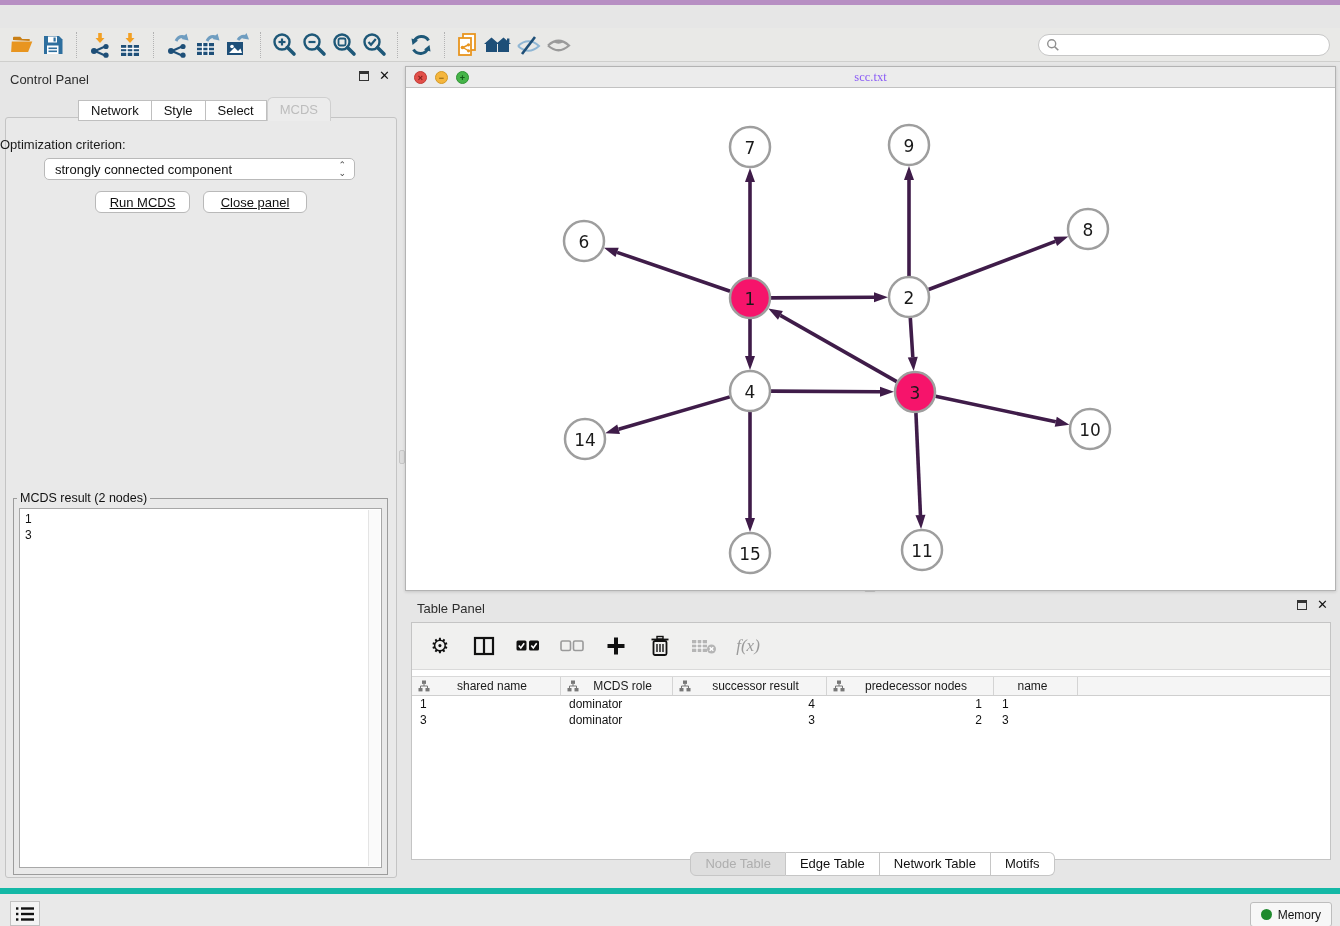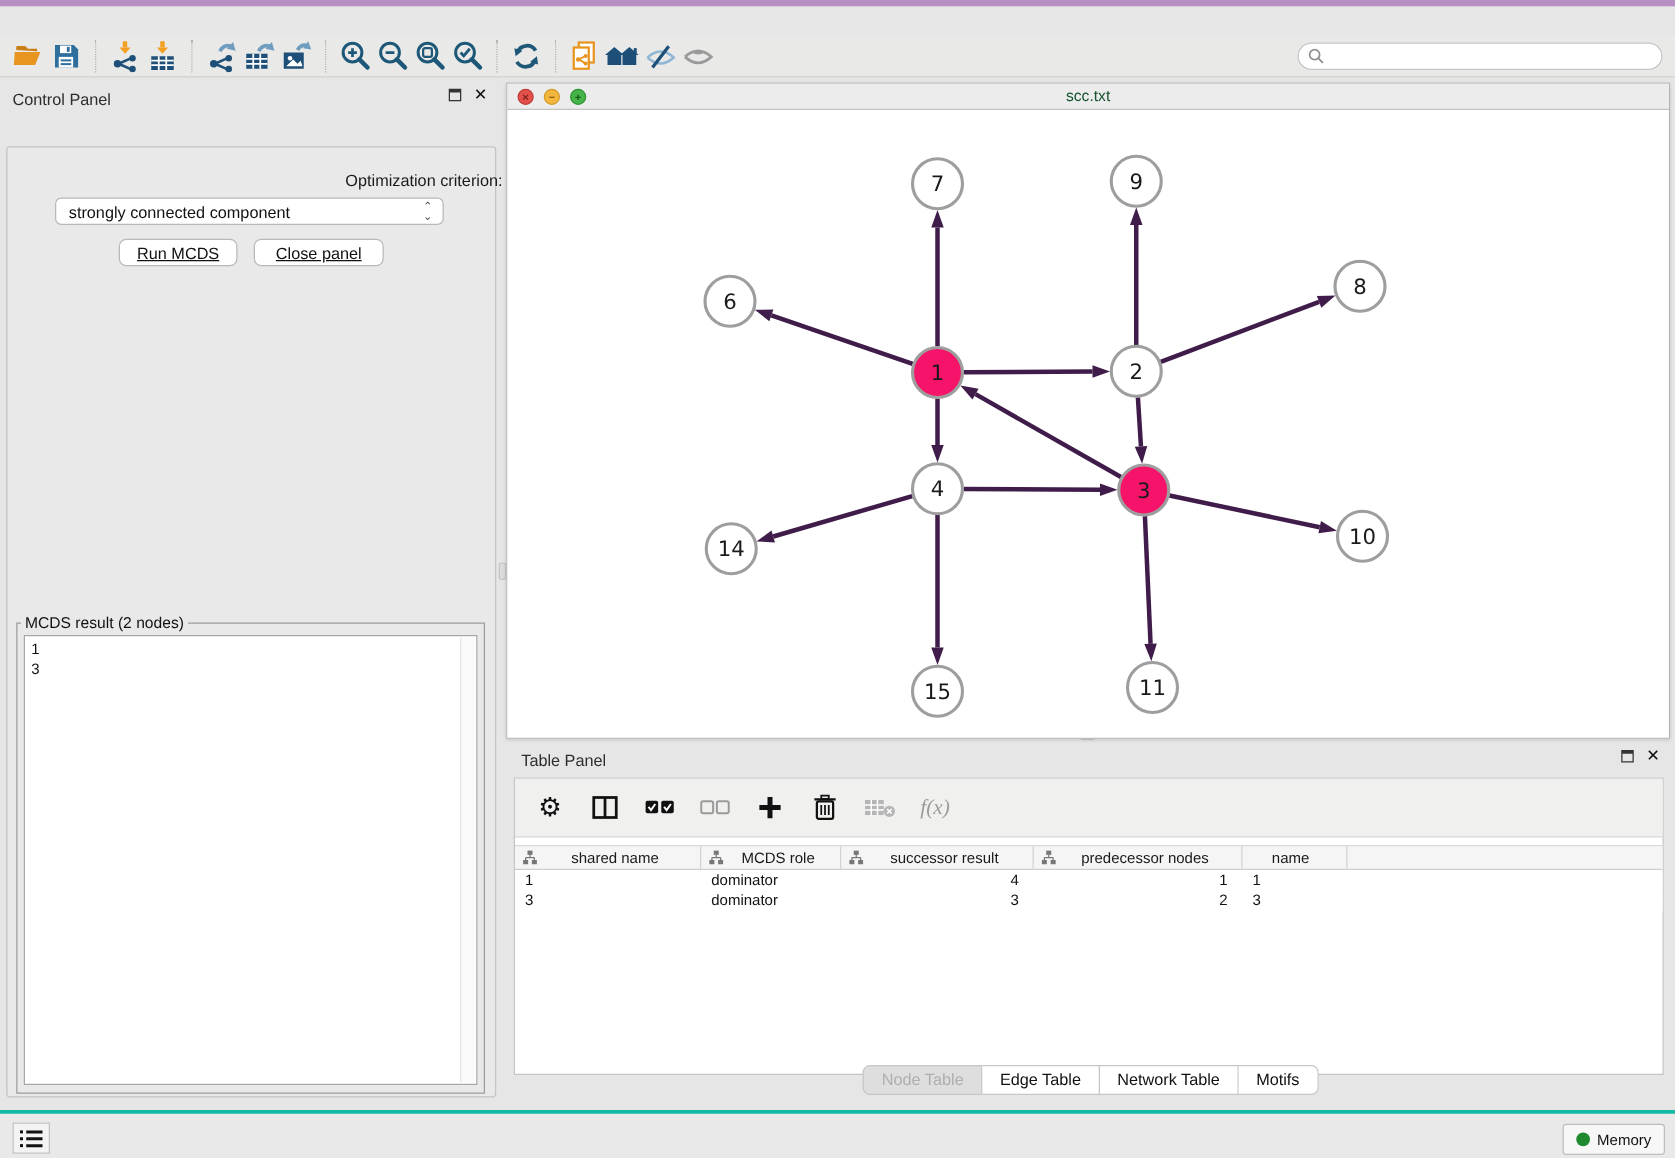--- a/index.html
+++ b/index.html
@@ -26,40 +26,40 @@
   .panel-btns { position:absolute; right:12px; top:9px; display:flex; gap:10px; align-items:center; }
   .float-ico { width:10px; height:10px; border:1.5px solid #333; border-top-width:3px; display:inline-block; }
   .close-ico { font-size:13px; font-weight:bold; color:#111; line-height:10px; }
 
   .cp-tabs { position:absolute; left:78px; top:97px; display:flex; align-items:flex-end; z-index:3; }
   .cp-tab { background:#fff; border:1px solid #bfbfbf; border-left-width:0; padding:2px 12px 3px; font-size:13px; color:#111; height:21px; }
   .cp-tab:first-child { border-left-width:1px; }
   .cp-tab.sel { background:#ececec; border:1px solid #cfcfcf; border-bottom:none; border-radius:6px 6px 0 0; color:#bdbdbd; height:24px; padding-top:4px; }
 
   .cp-box { position:absolute; left:5px; top:117px; width:392px; height:761px; background:#e9e9e9; border:1px solid #c4c4c4; border-radius:3px; }
-  .opt-label { position:absolute; left:0; width:402px; top:137px; text-align:right; font-size:13px; color:#1a1a1a; }
+  .opt-label { position:absolute; left:0; width:402px; top:137px; text-align:left; font-size:13px; color:#1a1a1a; }
   .dropdown { position:absolute; left:44px; top:158px; width:311px; height:22px; background:#fff; border:1px solid #b9b9b9; border-radius:5px; font-size:13px; color:#111; display:flex; align-items:center; padding-left:10px; }
   .stepper { position:absolute; right:8px; top:2px; font-size:9px; color:#444; line-height:8px; text-align:center; }
   .cp-btn { position:absolute; top:191px; height:22px; background:#fff; border:1px solid #b9b9b9; border-radius:6px; font-size:13px; color:#111; font-family:inherit;text-decoration:underline; }
   .btn-run { left:95px; width:95px; }
   .btn-close { left:203px; width:104px; }
 
   fieldset.result { position:absolute; left:13px; top:491px; width:375px; height:384px; border:1px solid #9c9c9c; background:#e9e9e9; }
   fieldset.result legend { font-size:12.5px; color:#111; padding:0 3px; margin-left:3px; }
   .result-area { position:absolute; left:5px; top:3px; right:5px; bottom:6px; background:#fff; border:1px solid #a8a8a8; font-size:12px; color:#111; padding:2px 0 0 5px; line-height:16px; }
   .result-scroll { position:absolute; top:1px; right:1px; bottom:1px; width:12px; background:#fafafa; border-left:1px solid #e4e4e4; }
 
   
   .grip-v { position:absolute; left:399px; top:450px; width:6px; height:14px; background:#dcdcdc; border:1px solid #c6c6c6; border-radius:2px; }
   .grip-h { position:absolute; left:864px; top:586px; width:12px; height:6px; background:#dcdcdc; border:1px solid #c6c6c6; border-radius:2px; }
 
   
   .netwin { position:absolute; left:405px; top:66px; width:931px; height:525px; background:#fff; border:1px solid #b3b3b3; box-shadow:0 1px 3px rgba(0,0,0,.15); }
   .netwin .wtitle { position:absolute; left:0; top:0; right:0; height:21px; background:#ececec; border-bottom:1px solid #c2c2c2; }
-  .netwin .wtitle .label { position:absolute; left:0; right:0; top:3px; text-align:center; font-size:12.5px; color:#14532d; }
+  .netwin .wtitle .label { position:absolute; left:0; right:0; top:3px; text-align:center; font-size:12.5px; color:#8b5cf6;font-family:Liberation Serif, serif; }
   .lights { position:absolute; left:8px; top:4px; display:flex; gap:8px; }
   .lt { width:13px; height:13px; border-radius:50%; font-size:9px; font-weight:bold; text-align:center; line-height:12px; }
   .lt.red { background:#e2504a; border:1px solid #c03b36; color:#7c1d19; }
   .lt.yel { background:#f5b63d; border:1px solid #d39a27; color:#8a6210; }
   .lt.grn { background:#46b449; border:1px solid #2f9334; color:#145c18; }
   .canvas { position:absolute; left:0; top:21px; width:929px; height:502px; background:#fff; }
 
   
   .tp-header { position:absolute; left:405px; top:597px; width:935px; height:26px; }
   .tp-title { position:absolute; left:12px; top:4px; font-size:13px; color:#2d2d2d; }
@@ -79,21 +79,21 @@
   .td.r { padding-right:12px; text-align:right; }
   .c0{width:149px}.c1{width:112px}.c2{width:154px}.c3{width:167px}.c4{width:84px}
 
   .tp-tabs { position:absolute; left:405px; top:852px; width:935px; display:flex; justify-content:center; }
   .tp-tab { background:#fff; border:1px solid #c6c6c6; border-left-width:0; padding:3px 14px 4px; font-size:13px; color:#111; }
   .tp-tab:first-child { border-left-width:1px; border-radius:6px 0 0 6px; }
   .tp-tab:last-child { border-radius:0 6px 6px 0; }
   .tp-tab.sel { background:#dedede; color:#aeaeae; }
 
   
-  .statusbar { position:absolute; left:0; top:888px; width:1340px; height:38px; background:#e9e9e9; border-top:3px solid #14b8a6; }
+  .statusbar { position:absolute; left:0; top:888px; width:1340px; height:38px; background:#e9e9e9; border-top:6px solid #14b8a6; }
   .list-btn { position:absolute; left:10px; top:7px; width:30px; height:25px; background:#f3f3f3; border:1px solid #c2c2c2; display:flex; align-items:center; justify-content:center; }
   .mem-btn { position:absolute; right:8px; top:8px; height:25px; background:#f7f7f7; border:1px solid #bdbdbd; border-radius:3px; display:flex; align-items:center; gap:6px; padding:0 10px; font-size:12px; color:#111; font-family:inherit; }
   .mem-dot { width:11px; height:11px; border-radius:50%; background:#1f8a2e; }
 </style>
 </head>
 <body>
 
 <div id="app">
 
   <div class="desktop-strip"></div>
@@ -278,20 +278,26 @@
   </div>
 
   <div class="cp-header">
     <span class="cp-title">Control Panel</span>
     <span class="panel-btns">
       <span class="float-ico"></span>
       <span class="close-ico">✕</span>
     </span>
   </div>
 
+  <div class="cp-tabs">
+    <span class="cp-tab">Network</span>
+    <span class="cp-tab">Style</span>
+    <span class="cp-tab">Select</span>
+    <span class="cp-tab sel">MCDS</span>
+  </div>
 
   <div class="cp-box"></div>
 
   <div class="opt-label">Optimization criterion:</div>
 
   <div class="dropdown">
     <span>strongly connected component</span>
     <span class="stepper">⌃<br>⌄</span>
   </div>
 

